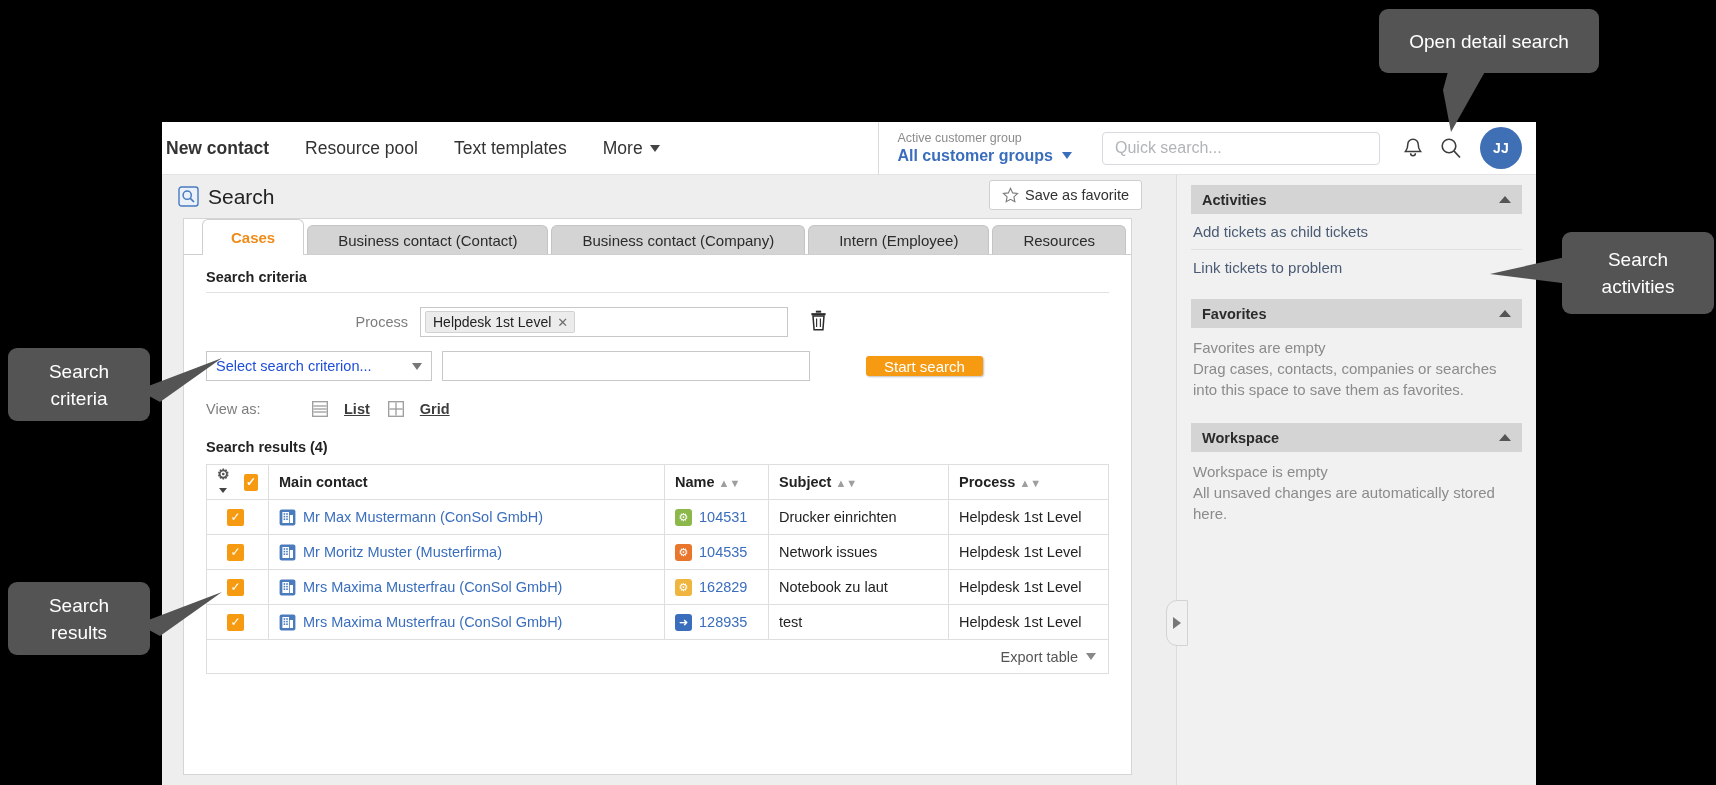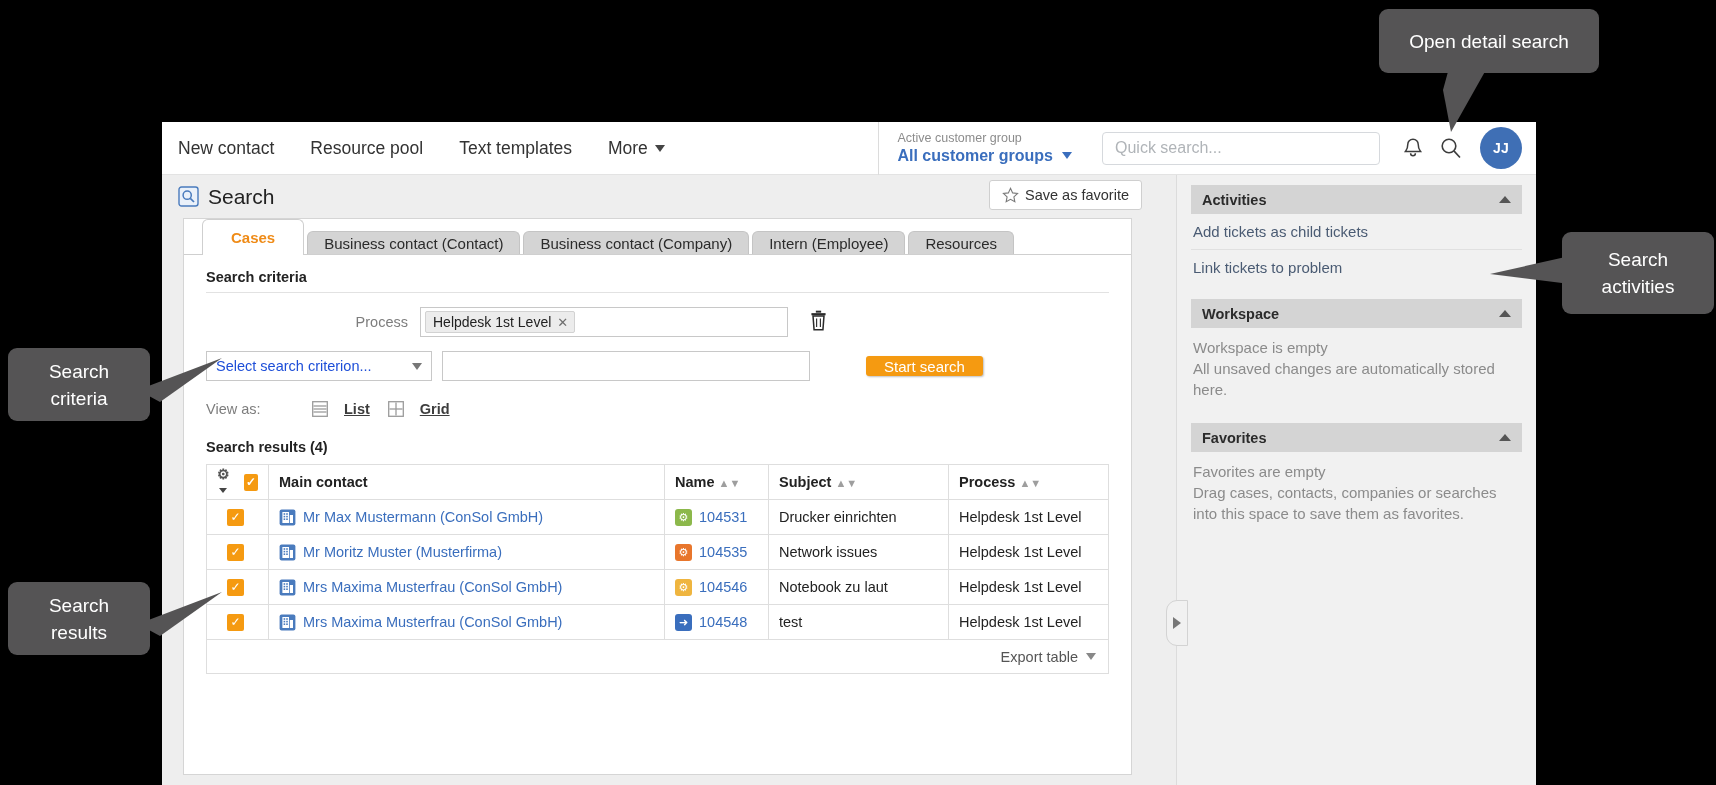--- a/index.html
+++ b/index.html
@@ -22,21 +22,21 @@
   
   .topbar {
     height: 53px; flex: 0 0 53px; background: #fff;
     display: flex; align-items: center; position: relative;
     border-bottom: 1px solid #e3e3e3;
   }
   .navitem {
     font-size: 17.5px; color: #333; padding: 0 18px; line-height: 53px;
     white-space: nowrap; cursor: pointer;
   }
-  .navitem:first-child { padding-left: 16px; }
+  .navitem:first-child { padding-left: 4px; font-weight: bold; }
   .caret-dn {
     display: inline-block; width: 0; height: 0; margin-left: 7px;
     border-left: 5.5px solid transparent; border-right: 5.5px solid transparent;
     border-top: 7px solid #444; vertical-align: 2px;
   }
   .nav-spacer { flex: 1 1 auto; }
 
   .cgroup {
     border-left: 1px solid #dcdcdc; padding: 0 16px 0 18px;
     height: 53px; display: flex; flex-direction: column; justify-content: center;
@@ -87,22 +87,22 @@
   
   .card {
     position: absolute; left: 21px; top: 43px; right: 44px; bottom: 10px;
     background: #fff; border: 1px solid #d5d5d5;
   }
 
   
   .tabs { display: flex; align-items: flex-end; height: 36px; padding-left: 18px; gap: 3px; }
   .tab {
     background: #d4d4d4; border: 1px solid #c4c4c4; border-bottom: none;
-    border-radius: 6px 6px 0 0; height: 24px; display: flex; align-items: center;
-    padding: 0 16px; font-size: 15px; color: #2b2b2b; cursor: pointer; white-space: nowrap;
+    border-radius: 6px 6px 0 0; height: 30px; display: flex; align-items: center;
+    padding: 0 30px; font-size: 15px; color: #2b2b2b; cursor: pointer; white-space: nowrap;
   }
   .tab.active {
     background: #fff; color: #ef8b17; font-weight: bold; height: 36px;
     border-color: #cfcfcf; position: relative; z-index: 3;
     padding: 0 28px;
   }
   .tabpanel {
     border-top: 1px solid #cfcfcf; margin-top: -1px; background: #fff;
     padding: 14px 22px 0 22px; position: relative;
   }
@@ -455,21 +455,21 @@
                         <rect x="4.6" y="9.4" width="1.6" height="1.6" fill="#4a7bbd"></rect>
                         <rect x="7.2" y="9.4" width="1.6" height="1.6" fill="#4a7bbd"></rect>
                         <rect x="10.8" y="6" width="3.2" height="8" fill="#fff"></rect>
                       </svg>
                       <span class="link">Mrs Maxima Musterfrau (ConSol GmbH)</span>
                     </span>
                   </td>
                   <td>
                     <span class="name-cell">
                       <span class="badge" style="background:#efb53f">⚙</span>
-                      <span class="link">104546</span>
+                      <span class="link">162829</span>
                     </span>
                   </td>
                   <td>Notebook zu laut</td>
                   <td>Helpdesk 1st Level</td>
                 </tr>
                 <tr>
                   <td style="padding-left:20px;"><span class="chk">✓</span></td>
                   <td>
                     <span class="contact-cell">
                       <svg width="17" height="17" viewBox="0 0 17 17">
@@ -482,21 +482,21 @@
                         <rect x="4.6" y="9.4" width="1.6" height="1.6" fill="#4a7bbd"></rect>
                         <rect x="7.2" y="9.4" width="1.6" height="1.6" fill="#4a7bbd"></rect>
                         <rect x="10.8" y="6" width="3.2" height="8" fill="#fff"></rect>
                       </svg>
                       <span class="link">Mrs Maxima Musterfrau (ConSol GmbH)</span>
                     </span>
                   </td>
                   <td>
                     <span class="name-cell">
                       <span class="badge" style="background:#3a6ebd">➜</span>
-                      <span class="link">104548</span>
+                      <span class="link">128935</span>
                     </span>
                   </td>
                   <td>test</td>
                   <td>Helpdesk 1st Level</td>
                 </tr>
               </tbody>
             </table>
 
             <div class="tfoot-bar">
               <span>Export table</span>
@@ -515,37 +515,37 @@
             <i class="chev-up"></i>
           </div>
           <div class="panel-body">
             <div class="act-item">Add tickets as child tickets</div>
             <div class="act-item">Link tickets to problem</div>
           </div>
         </div>
 
         <div class="panel">
           <div class="panel-head">
+            <span class="t">Favorites</span>
+            <i class="chev-up"></i>
+          </div>
+          <div class="panel-body">
+            <div class="muted" style="white-space:pre-line;">Favorites are empty
+Drag cases, contacts, companies or searches into this space to save them as favorites.</div>
+          </div>
+        </div>
+
+        <div class="panel">
+          <div class="panel-head">
             <span class="t">Workspace</span>
             <i class="chev-up"></i>
           </div>
           <div class="panel-body">
             <div class="muted" style="white-space:pre-line;">Workspace is empty
 All unsaved changes are automatically stored here.</div>
-          </div>
-        </div>
-
-        <div class="panel">
-          <div class="panel-head">
-            <span class="t">Favorites</span>
-            <i class="chev-up"></i>
-          </div>
-          <div class="panel-body">
-            <div class="muted" style="white-space:pre-line;">Favorites are empty
-Drag cases, contacts, companies or searches into this space to save them as favorites.</div>
           </div>
         </div>
 
         <div class="collapse-handle">
           <i class="chev-right"></i>
         </div>
       </div>
 
     </div>
   </div>

